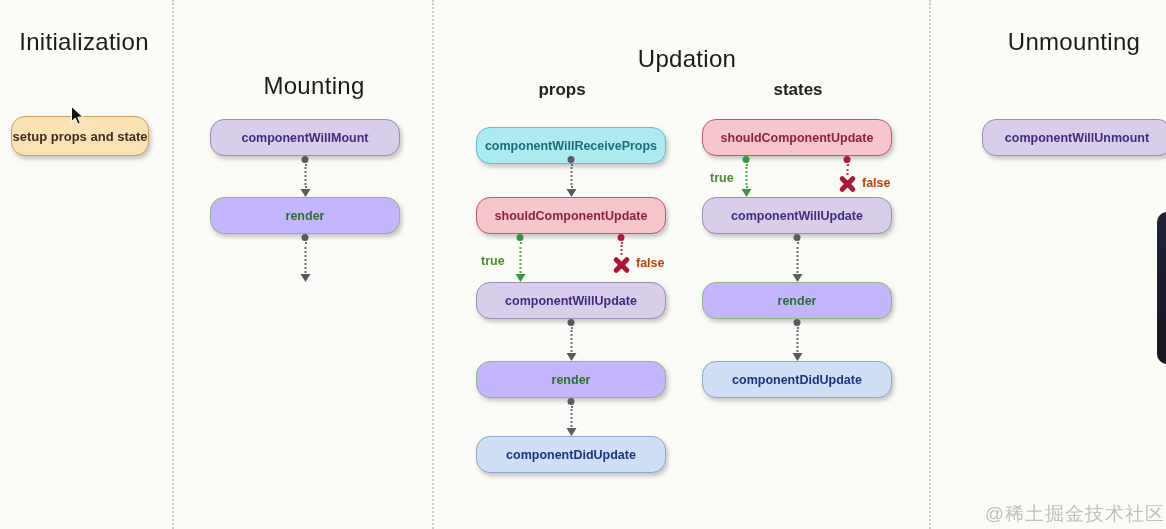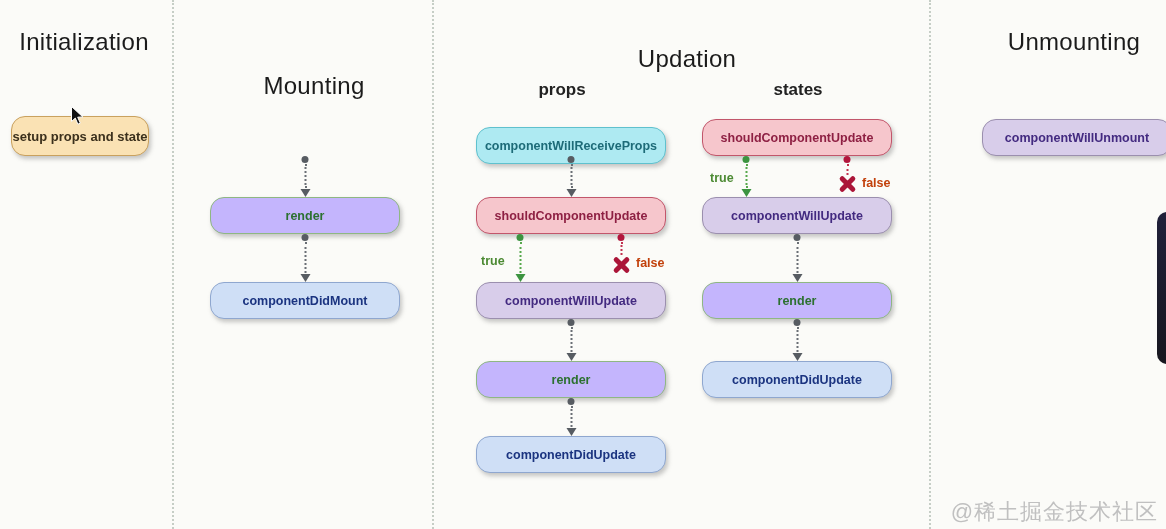--- a/index.html
+++ b/index.html
@@ -58,22 +58,22 @@
   
   .cursor{position:absolute;}
   
   .dark-edge{
     position:absolute;left:1157px;top:212px;width:18px;height:152px;
     background:linear-gradient(180deg,#20203a,#17171f);
     border-radius:10px 0 0 10px;
   }
   
   .watermark{
-    position:absolute;right:8px;bottom:2px;
-    font-size:22px;color:#c0c0c0;letter-spacing:1px;white-space:nowrap;
+    position:absolute;right:1px;bottom:2px;
+    font-size:19px;color:#c0c0c0;letter-spacing:1px;white-space:nowrap;
   }
 </style>
 </head>
 <body>
 
 <div class="stage">
 
   <div class="sep" style="left:172px;"></div>
   <div class="sep" style="left:432px;"></div>
   <div class="sep" style="left:929px;"></div>
@@ -85,32 +85,32 @@
   <div class="subhd" style="left:562px;top:80px;">props</div>
   <div class="subhd" style="left:798px;top:80px;">states</div>
 
   <div class="box orange" style="left:11px;top:116px;">setup props and state</div>
   <span class="cursor" style="left:70px;top:106px;">
     <svg width="17" height="21" viewBox="0 0 17 21">
       <path d="M1.5 0.5 L1.5 15.5 L5.3 12.1 L7.9 18.2 L10.3 17.1 L7.7 11.2 L12.8 10.9 Z" fill="#101010" stroke="#fdfdfd" stroke-width="1"></path>
     </svg>
   </span>
 
+  <div class="box purple" style="left:210px;top:119px;">componentWillMount</div>
   <div class="conn" style="left:305px;top:156px;height:41px;">
     <span class="cdot"></span>
       <span class="cline"></span>
       <span class="carrow"></span>
   </div>
   <div class="box green" style="left:210px;top:197px;">render</div>
   <div class="conn" style="left:305px;top:234px;height:48px;">
     <span class="cdot"></span>
       <span class="cline"></span>
       <span class="carrow"></span>
   </div>
-  <div class="box blue" style="left:210px;top:282px;">componentDidMount</div>
 
   <div class="box cyan" style="left:476px;top:127px;">componentWillReceiveProps</div>
   <div class="conn" style="left:571px;top:156px;height:41px;">
     <span class="cdot"></span>
       <span class="cline"></span>
       <span class="carrow"></span>
   </div>
   <div class="box pink" style="left:476px;top:197px;">shouldComponentUpdate</div>
 
   <div class="conn green" style="left:520px;top:234px;height:48px;">

